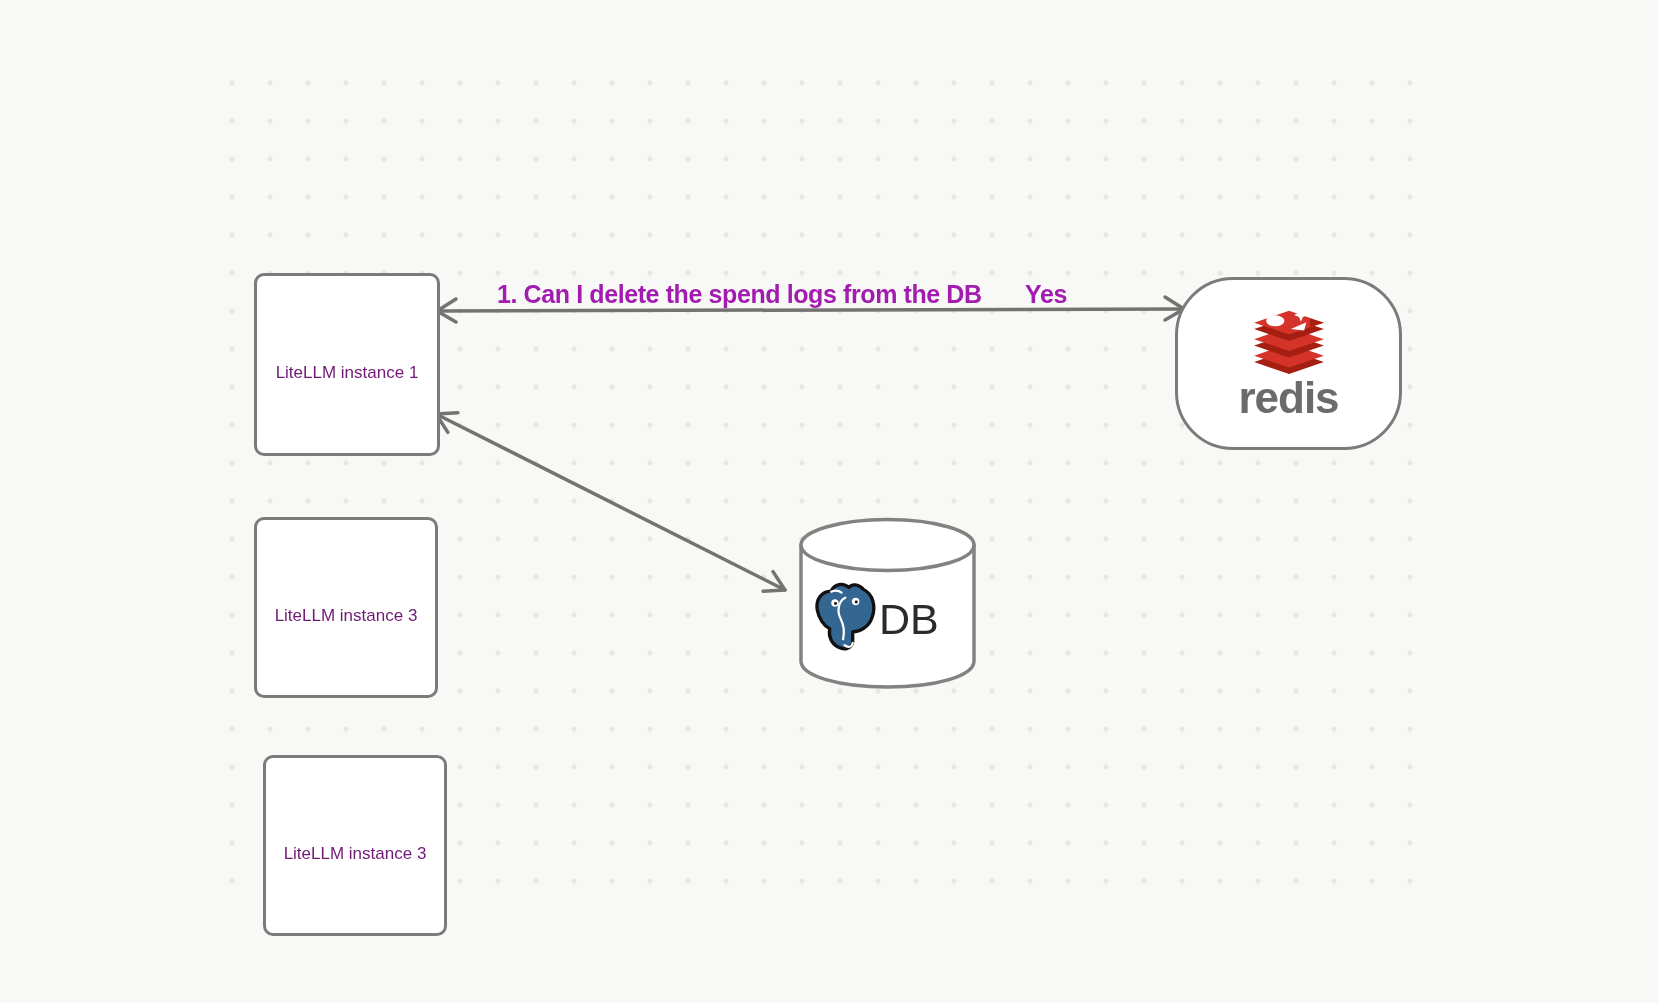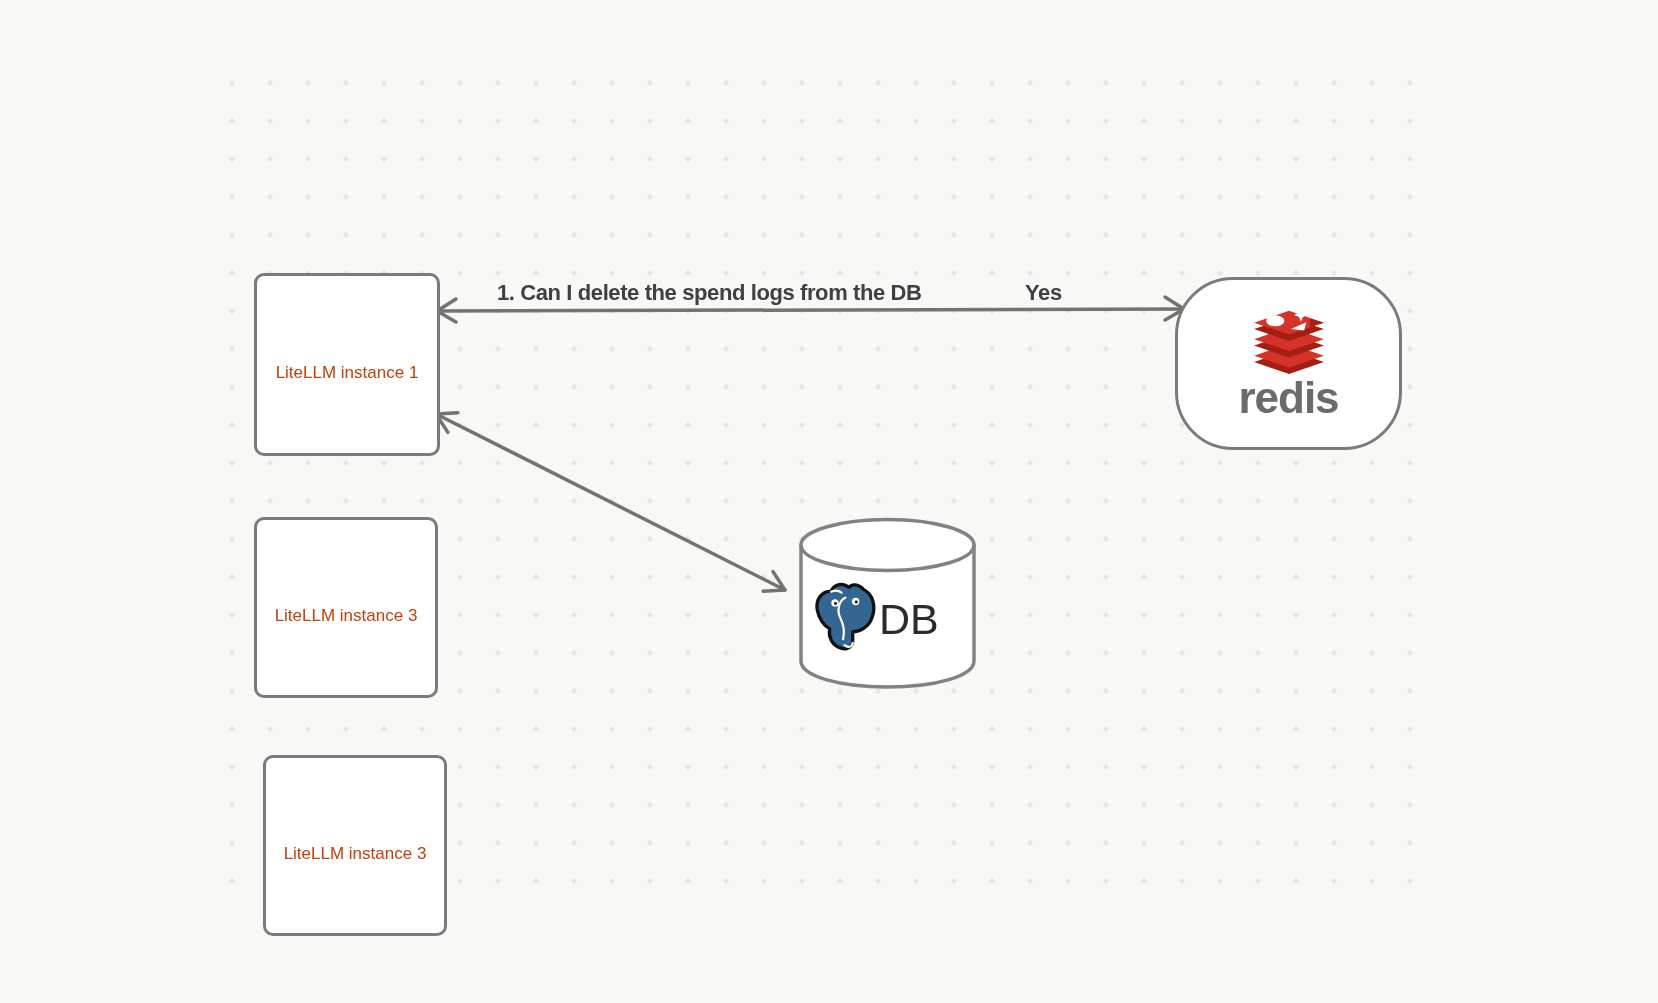--- a/index.html
+++ b/index.html
@@ -15,38 +15,38 @@
     position:absolute;left:213px;top:64px;width:1216px;height:838px;
     background-image:radial-gradient(circle, #e7e7e6 2.3px, rgba(0,0,0,0) 3px);
     background-size:38px 38px;
   }
   
   .inst-box{
     position:absolute;background:#ffffff;
     border:3.5px solid #7b7b79;border-radius:10px;
     display:flex;align-items:center;justify-content:center;
   }
-  .inst-box .lbl{font-size:17px;color:#c2410c;white-space:nowrap;margin-top:17px;}
+  .inst-box .lbl{font-size:17px;color:#701a75;white-space:nowrap;margin-top:17px;}
   .box-1{left:254px;top:273px;width:180px;height:177px;}
   .box-2{left:254px;top:517px;width:178px;height:175px;}
   .box-3{left:263px;top:755px;width:178px;height:175px;align-items:center;}
   
   .redis-node{
     position:absolute;left:1175px;top:277px;width:227px;height:173px;
     background:#ffffff;border:3.5px solid #7b7b79;border-radius:58px;
     display:flex;flex-direction:column;align-items:center;
     box-sizing:border-box;padding-top:28px;
   }
   .redis-wordmark{
     font-size:44px;font-weight:bold;color:#6b6b69;line-height:1;
     letter-spacing:-1px;margin-top:2px;
   }
   
   .edge-text{
-    position:absolute;font-size:22px;font-weight:bold;color:#404040;
+    position:absolute;font-size:25px;font-weight:bold;color:#a21caf;
     letter-spacing:-0.4px;white-space:nowrap;line-height:1.1;
   }
   .edge1-label{left:497px;top:281px;}
   .edge1-reply{left:1025px;top:281px;}
   .edge2-label{left:579px;top:455px;}
   
   .db-cylinder{position:absolute;left:799px;top:517px;width:177px;height:174px;}
   .pg-elephant{position:absolute;left:812px;top:580px;width:74px;height:74px;}
   .db-label{
     position:absolute;left:879px;top:598px;

